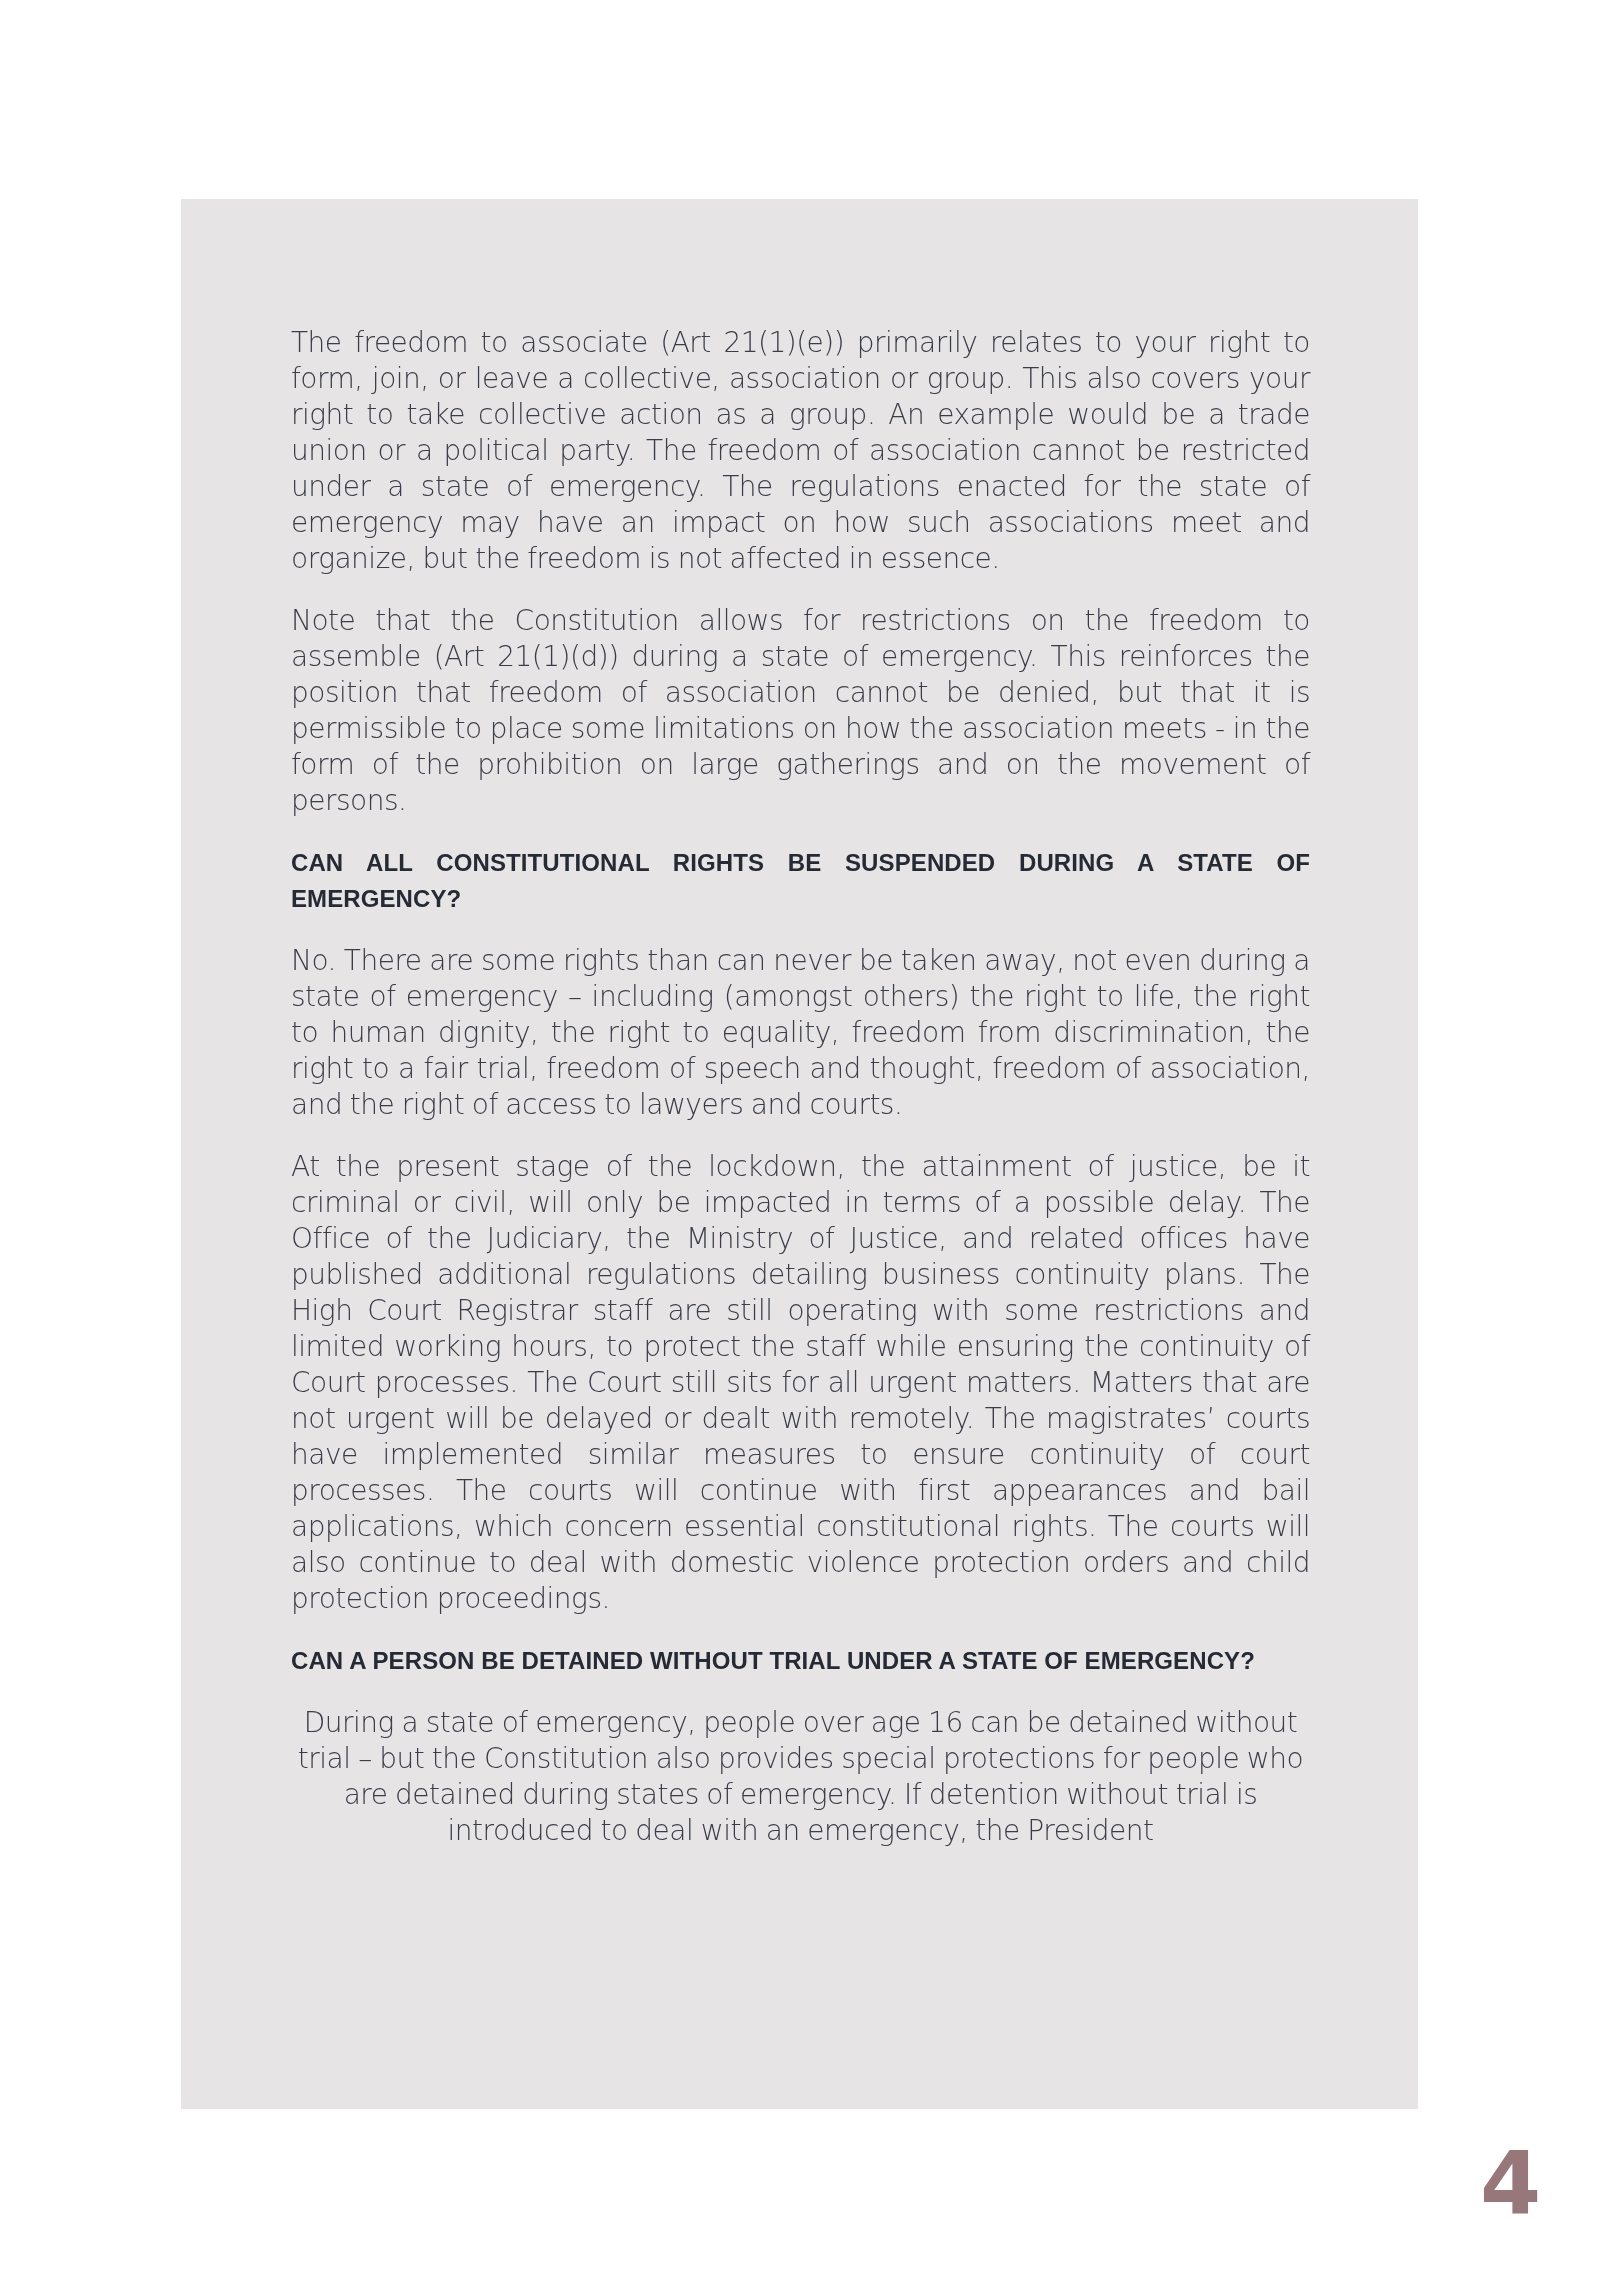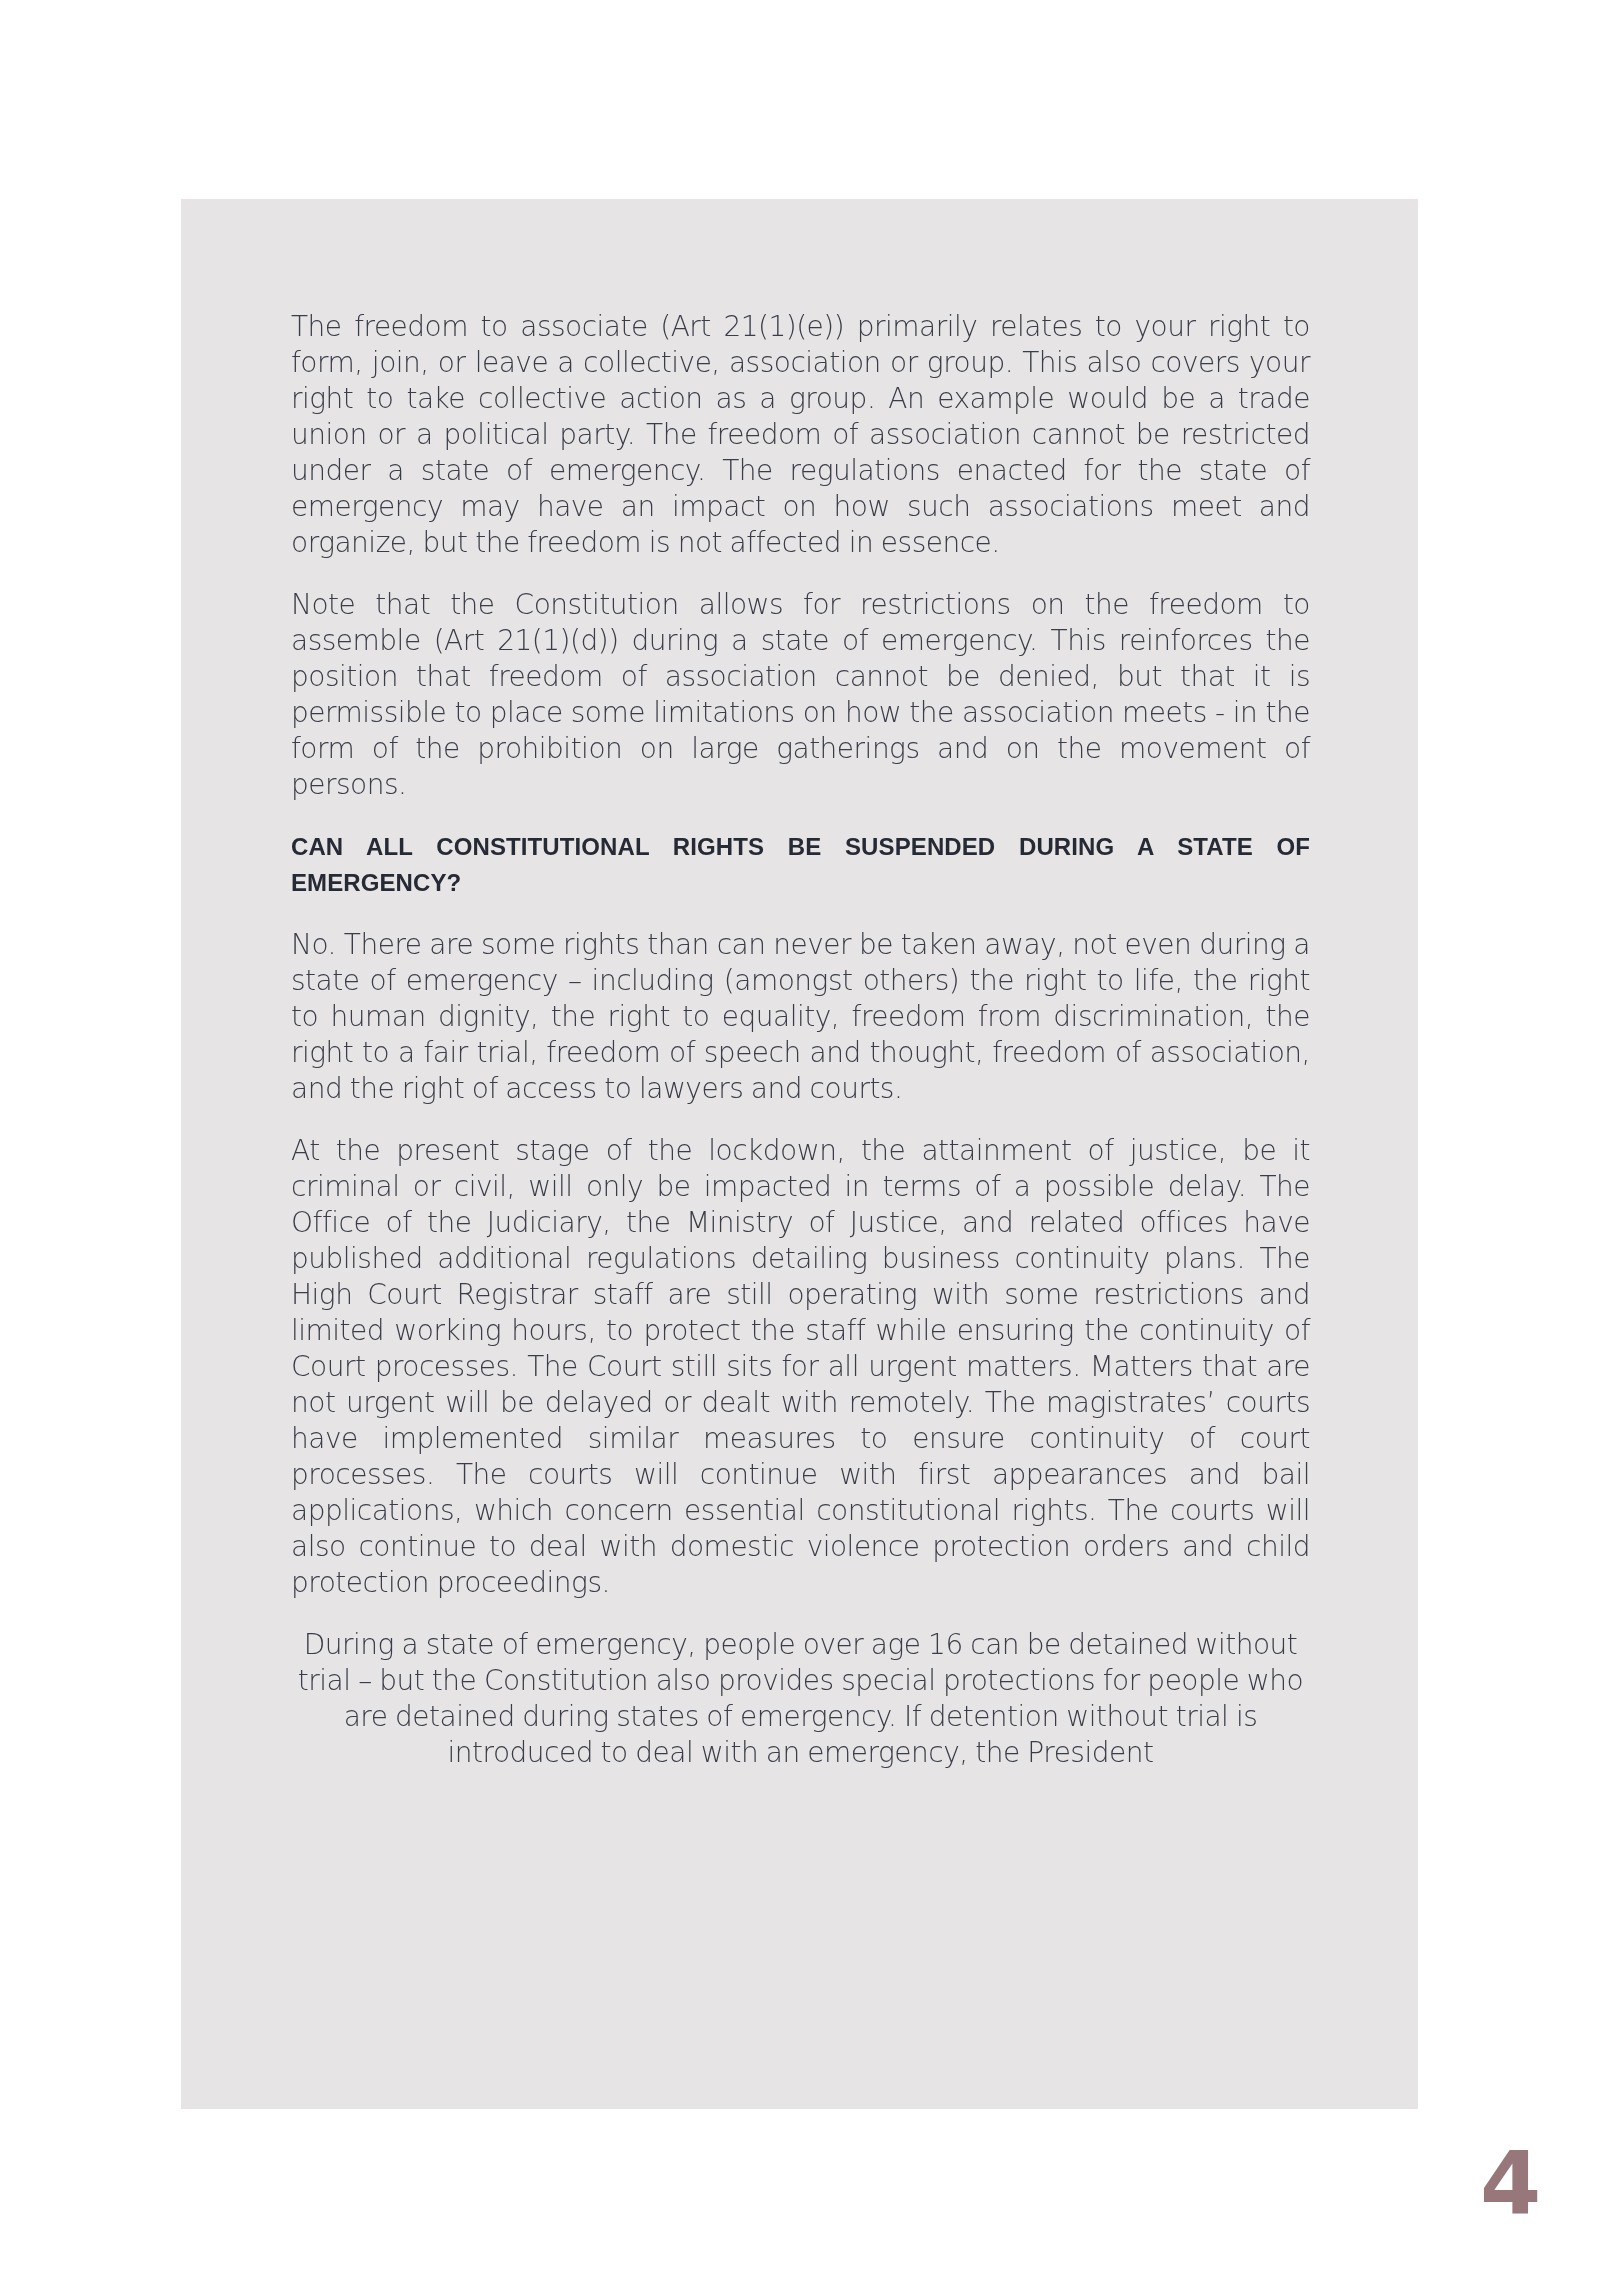--- a/index.html
+++ b/index.html
@@ -9,21 +9,21 @@
   }
   .panel {
     position:absolute; left:181px; top:199px; width:1237px; height:1910px;
     background:#e6e4e5;
   }
   .content {
     position:absolute; left:291px; top:309px; width:1019px;
     color:#2b2f3a;
   }
   .para {
-    margin:0 0 26px 0;
+    margin:16px 0 26px 0;
     font-family:"DejaVu Sans", sans-serif;
     font-weight:300;
     font-size:28px;
     line-height:36px;
     text-align:justify;
     letter-spacing:-0.5px;
     word-spacing:-0.8px;
     color:#3a3d47;
   }
   .heading {
@@ -47,17 +47,18 @@
 <body>
 
 <div class="panel"></div>
 
 <div class="content">
   <p class="para">The freedom to associate (Art 21(1)(e)) primarily relates to your right to form, join, or leave a collective, association or group. This also covers your right to take collective action as a group. An example would be a trade union or a political party. The freedom of association cannot be restricted under a state of emergency. The regulations enacted for the state of emergency may have an impact on how such associations meet and organize, but the freedom is not affected in essence.</p>
   <p class="para">Note that the Constitution allows for restrictions on the freedom to assemble (Art 21(1)(d)) during a state of emergency. This reinforces the position that freedom of association cannot be denied, but that it is permissible to place some limitations on how the association meets - in the form of the prohibition on large gatherings and on the movement of persons.</p>
   <h2 class="heading">CAN ALL CONSTITUTIONAL RIGHTS BE SUSPENDED DURING A STATE OF EMERGENCY?</h2>
   <p class="para">No. There are some rights than can never be taken away, not even during a state of emergency – including (amongst others) the right to life, the right to human dignity, the right to equality, freedom from discrimination, the right to a fair trial, freedom of speech and thought, freedom of association, and the right of access to lawyers and courts.</p>
   <p class="para">At the present stage of the lockdown, the attainment of justice, be it criminal or civil, will only be impacted in terms of a possible delay. The Office of the Judiciary, the Ministry of Justice, and related offices have published additional regulations detailing business continuity plans. The High Court Registrar staff are still operating with some restrictions and limited working hours, to protect the staff while ensuring the continuity of Court processes. The Court still sits for all urgent matters. Matters that are not urgent will be delayed or dealt with remotely. The magistrates’ courts have implemented similar measures to ensure continuity of court processes. The courts will continue with first appearances and bail applications, which concern essential constitutional rights. The courts will also continue to deal with domestic violence protection orders and child protection proceedings.</p>
+  <h2 class="heading">CAN A PERSON BE DETAINED WITHOUT TRIAL UNDER A STATE OF EMERGENCY?</h2>
   <p class="para" style="text-align:center;">During a state of emergency, people over age 16 can be detained without trial – but the Constitution also provides special protections for people who are detained during states of emergency. If detention without trial is introduced to deal with an emergency, the President</p>
 </div>
 
 <div class="page-number">4</div>
 
 
 </body></html>

